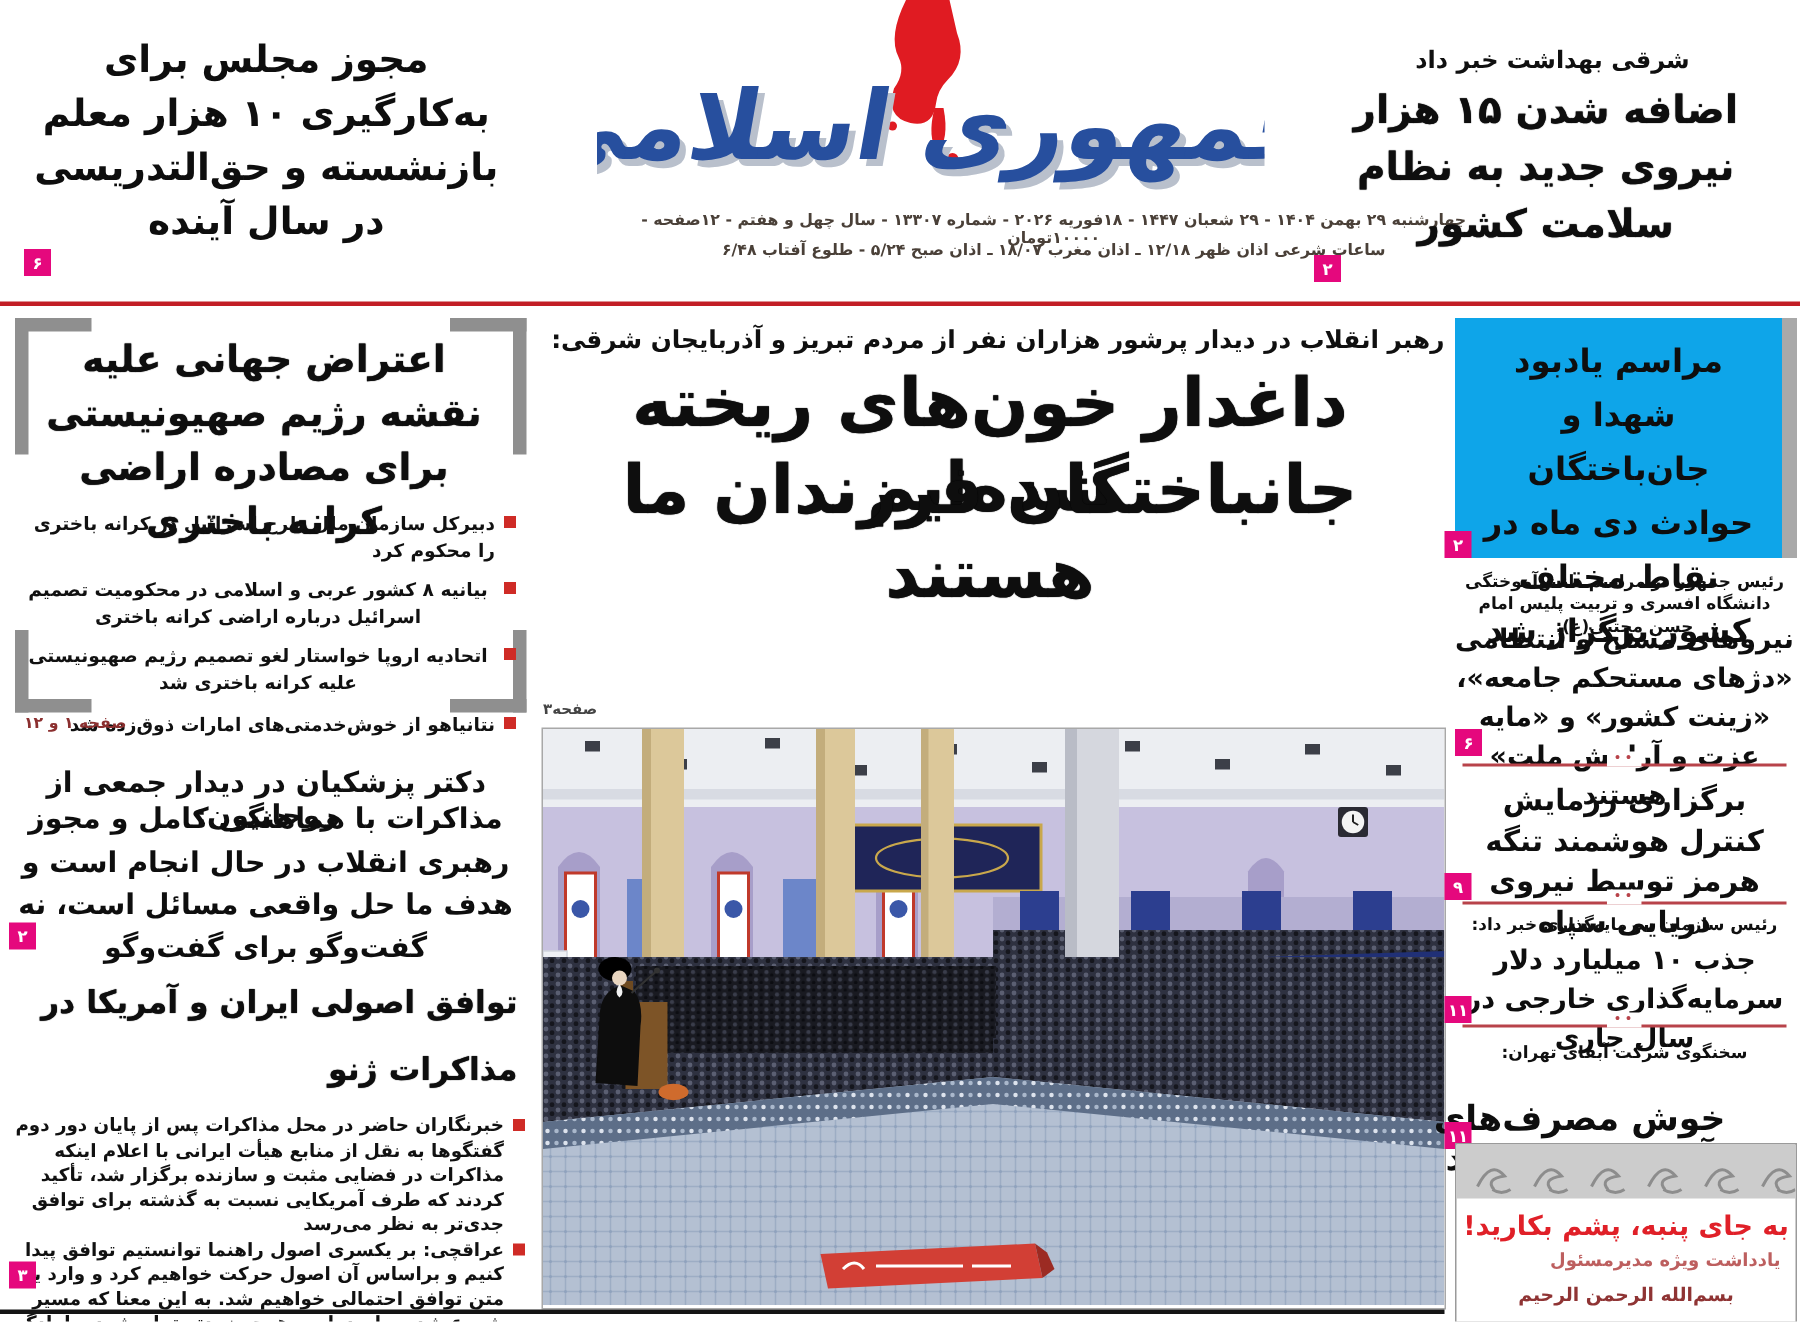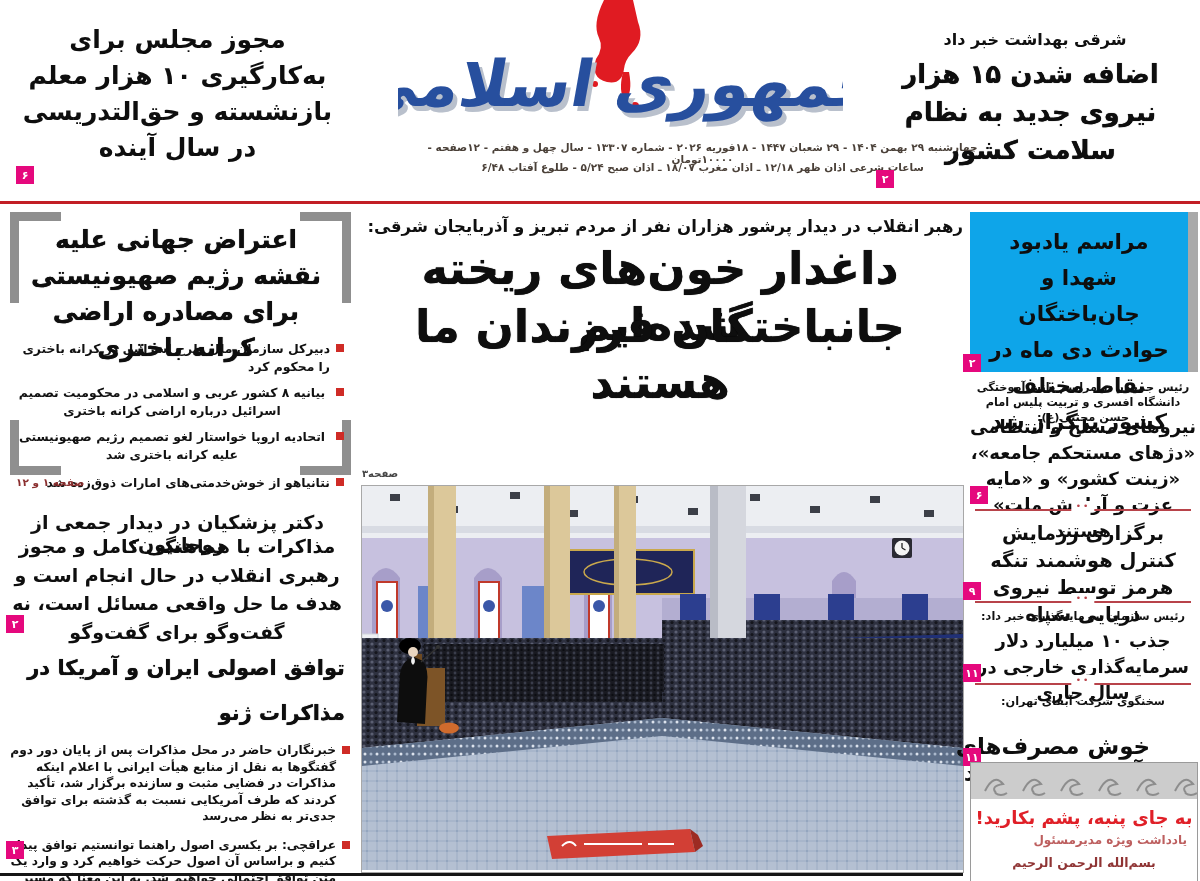--- a/index.html
+++ b/index.html
@@ -78,21 +78,21 @@
   </div>
 </div>
 <div class="abs pageref" style="left:16px;top:476px;font-size:10.5px;">صفحه ۱ و ۱۲</div>
 
 <div class="abs kick c" style="left:10px;top:511px;width:335px;font-size:19px;">دکتر پزشکیان در دیدار جمعی از روحانیون:</div>
 <div class="abs hl c" style="left:4px;top:532px;width:346px;font-size:19px;line-height:28.5px;">مذاکرات با هماهنگی کامل و مجوز رهبری انقلاب در حال انجام است و هدف ما حل واقعی مسائل است، نه گفت‌وگو برای گفت‌وگو</div>
 <div class="badge" style="left:6px;top:615px;">۲</div>
 
 <div class="abs hl c heavy" style="left:10px;top:646px;width:335px;font-size:21px;line-height:45px;text-align:right;">توافق اصولی ایران و آمریکا در مذاکرات ژنو</div>
 <div class="abs" style="left:4px;top:742px;width:346px;font-size:12.2px;line-height:16.5px;">
-  <div class="bullet r" style="margin-bottom:12px;">
+  <div class="bullet r" style="margin-bottom:0;">
     <span class="sq"></span>
     <span>خبرنگاران حاضر در محل مذاکرات پس از پایان دور دوم گفتگوها به نقل از منابع هیأت ایرانی با اعلام اینکه مذاکرات در فضایی مثبت و سازنده برگزار شد، تأکید کردند که طرف آمریکایی نسبت به گذشته برای توافق جدی‌تر به نظر می‌رسد</span>
   </div>
   <div class="bullet r">
     <span class="sq"></span>
     <span>عراقچی: بر یکسری اصول راهنما توانستیم توافق پیدا کنیم و براساس آن اصول حرکت خواهیم کرد و وارد یک متن توافق احتمالی خواهیم شد. به این معنا که مسیر شروع شده و امیدواریم هرچه زودتر تمام شود و آمادگی داریم برایش وقت کافی بگذاریم</span>
   </div>
 </div>
 <div class="badge" style="left:6px;top:841px;">۳</div>
 

